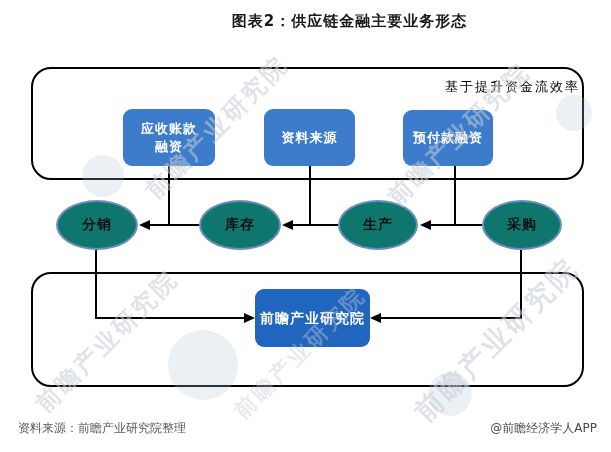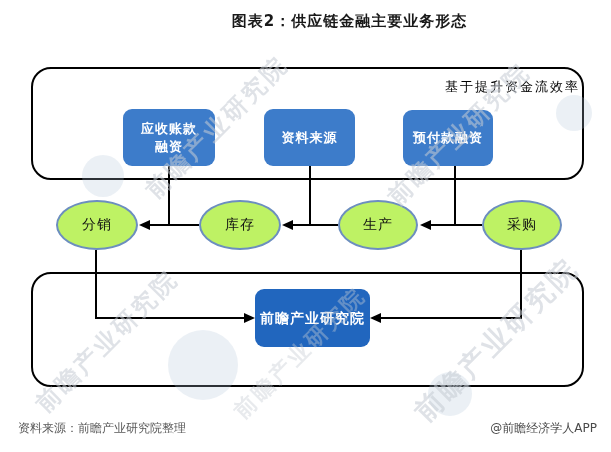--- a/index.html
+++ b/index.html
@@ -20,22 +20,22 @@
   .tbox{position:absolute;display:flex;align-items:center;justify-content:center;
         background:#3D7CCA;color:#ffffff;font-weight:bold;font-size:13px;
         border-radius:9px;text-align:center;line-height:1.35;letter-spacing:1px;z-index:3;}
   #box-receivables{left:123px;top:109px;width:92px;height:57px;padding:0;}
   #box-receivables .wrap{width:60px;}
   #box-inventory-fin{left:264px;top:109px;width:91px;height:57px;}
   #box-prepayment{left:403px;top:110px;width:90px;height:56px;}
   #strategy-box{left:255px;top:289px;width:115px;height:58px;background:#2166BE;font-size:14px;}
 
   .node{position:absolute;display:flex;align-items:center;justify-content:center;
-        background:#bef264;border:2px solid #6C8EBF;border-radius:50%;
-        font-weight:normal;font-size:14px;color:#111;letter-spacing:1px;z-index:3;
+        background:#0f766e;border:2px solid #6C8EBF;border-radius:50%;
+        font-weight:bold;font-size:14px;color:#111;letter-spacing:1px;z-index:3;
         box-sizing:border-box;}
   #node-distribution{left:56px;top:200px;width:82px;height:50px;}
   #node-inventory{left:199px;top:200px;width:82px;height:50px;text-align:center;}
   #node-production{left:338px;top:200px;width:80px;height:50px;}
   #node-procurement{left:482px;top:200px;width:80px;height:50px;}
 
   .hline{position:absolute;height:2px;background:#000;z-index:2;}
   .vline{position:absolute;width:2px;background:#000;z-index:2;}
   .ah{position:absolute;width:0;height:0;z-index:2;}
   .ah-left{border-top:5px solid transparent;border-bottom:5px solid transparent;border-right:11px solid #000;}

